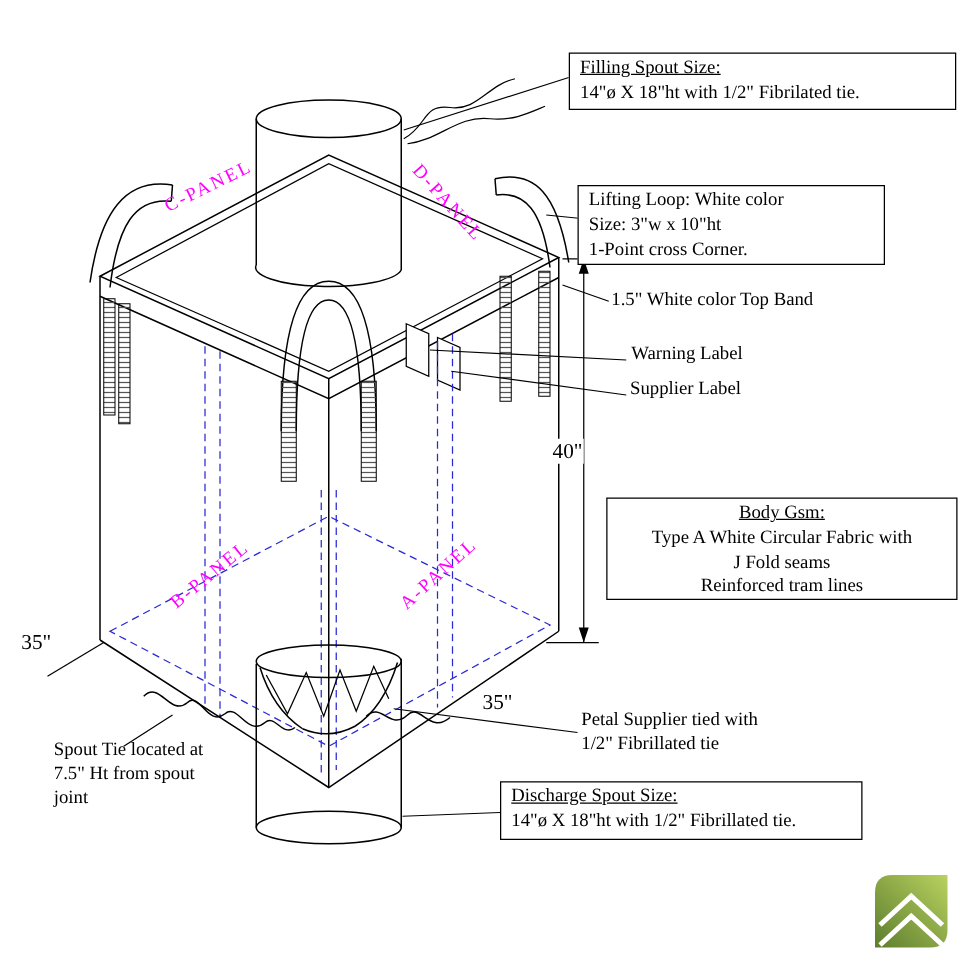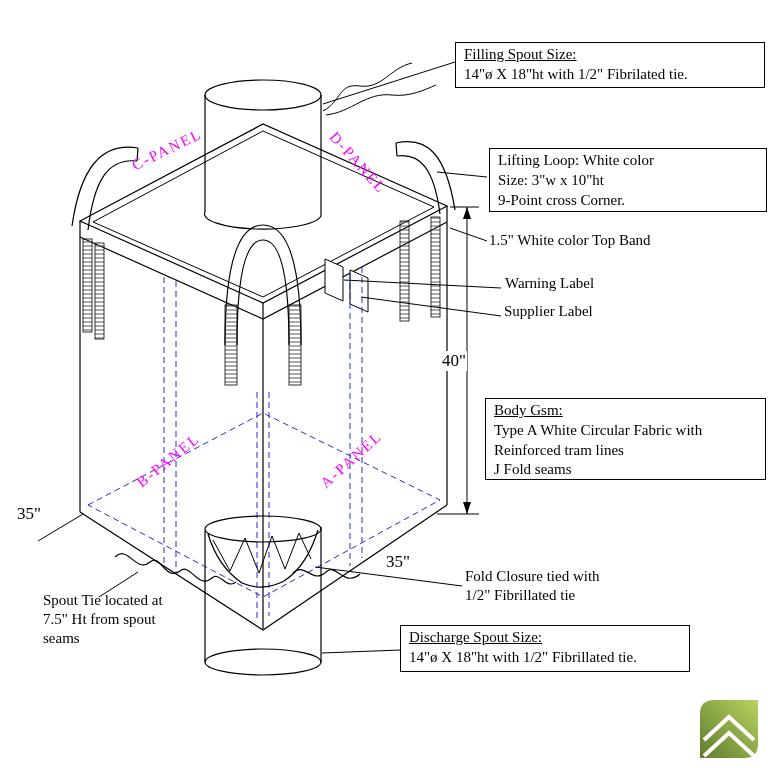--- a/index.html
+++ b/index.html
@@ -132,51 +132,51 @@
       <path d="M704,740 L729,717 L754,740" stroke="#fff" stroke-width="4" fill="none"></path>
       <path d="M704,756 L729,733 L754,756" stroke="#fff" stroke-width="4" fill="none"></path>
     </g>
   </svg>
 
   <div class="note-box" style="left:455px; top:42px; width:310px; height:46px;">
     <div class="u">Filling Spout Size:</div>
     <div>14"ø X 18"ht with 1/2" Fibrilated tie.</div>
   </div>
 
-  <div class="note-box" style="left:489px; top:148px; width:278px; height:64px;">
+  <div class="note-box" style="left:462px; top:148px; width:246px; height:64px;">
     <div>Lifting Loop:  White color</div>
     <div>Size: 3"w x 10"ht</div>
-    <div>9-Point  cross Corner.</div>
+    <div>1-Point  cross Corner.</div>
   </div>
 
-  <div class="note-box" style="left:485px; top:398px; width:281px; height:82px;">
+  <div class="note-box" style="left:485px; top:398px; width:281px; height:82px;text-align:center;">
     <div class="u">Body Gsm:</div>
     <div>Type A White Circular Fabric with</div>
+    <div>J Fold seams</div>
     <div>Reinforced tram lines</div>
-    <div>J Fold seams</div>
   </div>
 
   <div class="note-box" style="left:400px; top:625px; width:290px; height:47px;">
     <div class="u">Discharge Spout  Size:</div>
     <div>14"ø X 18"ht  with 1/2" Fibrillated tie.</div>
   </div>
 
   <div class="label" style="left:489px; top:231px;">1.5" White color Top Band</div>
   <div class="label" style="left:505px; top:274px;">Warning Label</div>
   <div class="label" style="left:504px; top:302px;">Supplier Label</div>
 
   <div class="label" style="left:465px; top:567px;">
-    <div>Fold Closure tied with</div>
+    <div>Petal Supplier tied with</div>
     <div>1/2" Fibrillated tie</div>
   </div>
 
   <div class="label" style="left:43px; top:591px;">
     <div>Spout Tie located at</div>
     <div>7.5" Ht from spout</div>
-    <div>seams</div>
+    <div>joint</div>
   </div>
 
   <div class="dim" style="left:441px; top:351px;">40"</div>
   <div class="dim" style="left:16px; top:504px;">35"</div>
   <div class="dim" style="left:385px; top:552px;">35"</div>
 
   <div class="panel-label" style="left:133px; top:158px; transform:rotate(-26deg);">C-PANEL</div>
   <div class="panel-label" style="left:332px; top:126px; transform:rotate(48deg);">D-PANEL</div>
   <div class="panel-label" style="left:139px; top:476px; transform:rotate(-39deg);">B-PANEL</div>
   <div class="panel-label" style="left:323px; top:477px; transform:rotate(-42deg);">A-PANEL</div>

